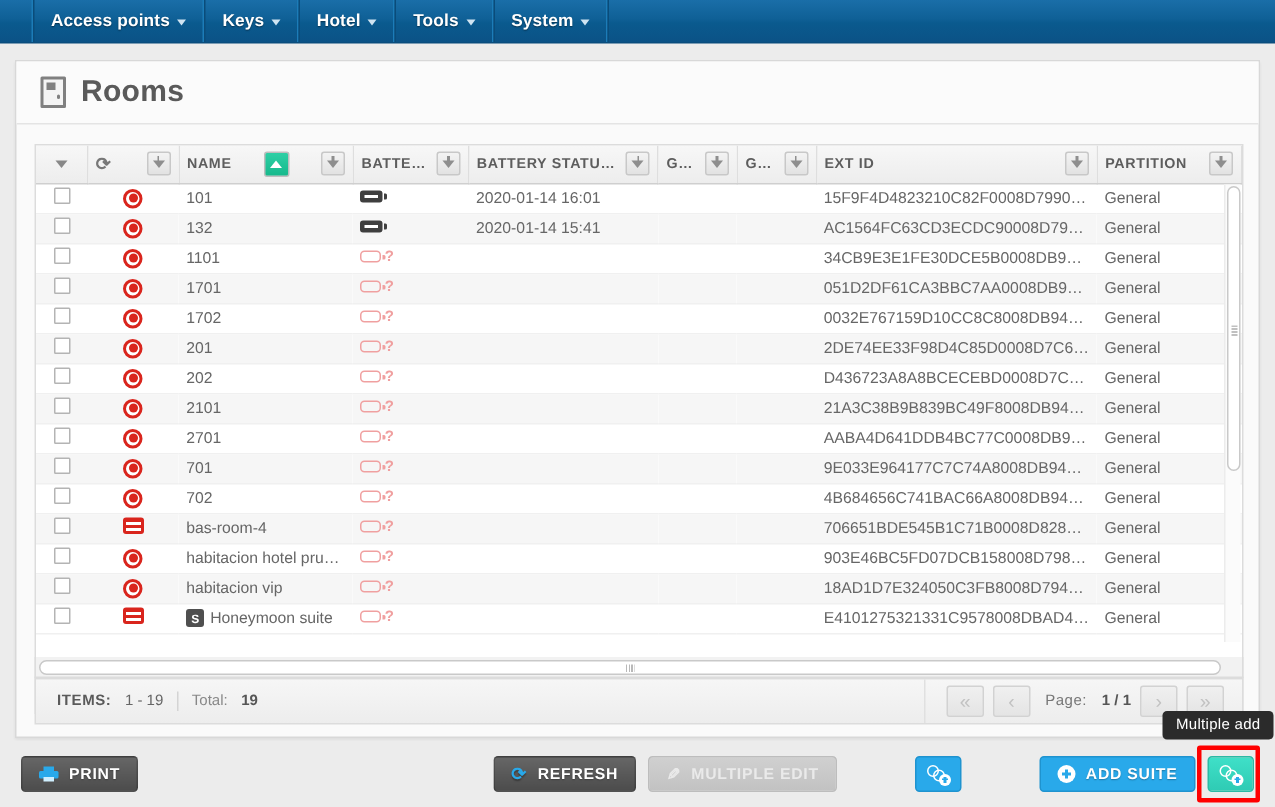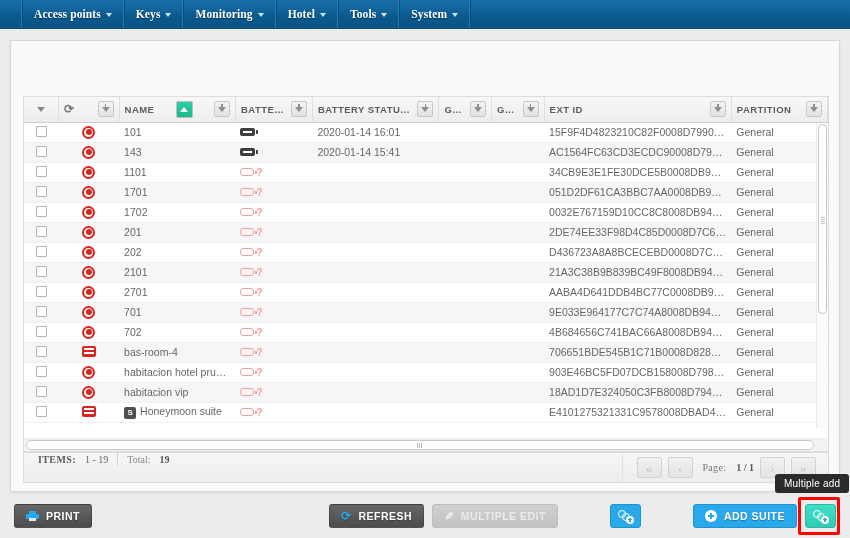--- a/index.html
+++ b/index.html
@@ -11,21 +11,20 @@
   }
 
   
   #topnav {
     height: 29px;
     background: linear-gradient(to bottom, #1a6ea8 0%, #0f6096 45%, #0a5a8e 55%, #0b5286 100%);
     display: flex;
     align-items: stretch;
     border-bottom: 1px solid #0a4d7d;
     position: relative;
-    font-family: Liberation Serif, serif;
   }
   #topnav .navspacer { width: 22px; border-right: 1px solid #1c7cb8; }
   .navitem {
     display: flex; align-items: center; gap: 5px;
     padding: 0 11px;
     color: #ffffff;
     font-size: 11.5px;
     font-weight: bold;
     letter-spacing: .1px;
     border-right: 1px solid #1c7cb8;
@@ -300,22 +299,22 @@
     background: repeating-linear-gradient(to right,#b9b9b9 0 1px,transparent 1px 2px);
   }
 
   
   #gridfooter {
     position: absolute;
     left: 12px; bottom: 8px;
     width: 806px; height: 31px;
     background: linear-gradient(to bottom,#f6f6f6,#ededed);
     border: 1px solid #dcdcdc;
-    display: flex; align-items: flex-start;
-    font-size: 10px; color: #666; font-family: Liberation Serif, serif;
+    display: flex; align-items: center;
+    font-size: 10px; color: #666;
   }
   #itemsinfo { display: flex; align-items: center; gap: 9px; padding-left: 14px; }
   #itemsinfo .lbl { font-weight: bold; letter-spacing: .4px; color:#5a5a5a; }
   #itemsinfo .val { color:#666; }
   #itemsinfo .sep { width:1px; height:13px; background:#d4d4d4; }
   #itemsinfo .tot { color:#888; }
   #pager {
     margin-left: auto;
     display: flex; align-items: center;
     gap: 6px;
@@ -446,40 +445,40 @@
   <div class="navspacer"></div>
   <div class="navitem">
     <span>Access points</span>
     <span class="caret-down"></span>
   </div>
   <div class="navitem">
     <span>Keys</span>
     <span class="caret-down"></span>
   </div>
   <div class="navitem">
-    <span>Monitoring</span>
-    <span class="caret-down"></span>
-  </div>
-  <div class="navitem">
     <span>Hotel</span>
     <span class="caret-down"></span>
   </div>
   <div class="navitem">
     <span>Tools</span>
     <span class="caret-down"></span>
   </div>
   <div class="navitem">
     <span>System</span>
     <span class="caret-down"></span>
   </div>
   <div class="navfill"></div>
 </div>
 
 <div id="panel">
 
+  <div id="pageheader">
+    <span class="door-icon"></span>
+    <span id="pagetitle">Rooms</span>
+  </div>
 
   <div id="gridwrap">
     <table class="grid">
       <colgroup>
         <col style="width:34px">
           <col style="width:60px">
           <col style="width:115px">
         <col style="width:76px">
           <col style="width:125px">
           <col style="width:52px">
@@ -569,21 +568,21 @@
             <td><span class="batt-dark"></span></td>
             <td>2020-01-14 16:01</td>
             <td></td>
             <td></td>
             <td>15F9F4D4823210C82F0008D799077EA5</td>
             <td>General</td>
           </tr>
           <tr>
             <td style="text-align: center;"><span class="rowcheck"></span></td>
             <td style="text-align: center;"><span class="ico-online"></span></td>
-            <td><span>143</span></td>
+            <td><span>132</span></td>
             <td><span class="batt-dark"></span></td>
             <td>2020-01-14 15:41</td>
             <td></td>
             <td></td>
             <td>AC1564FC63CD3ECDC90008D799078168</td>
             <td>General</td>
           </tr>
           <tr>
             <td style="text-align: center;"><span class="rowcheck"></span></td>
             <td style="text-align: center;"><span class="ico-online"></span></td>

